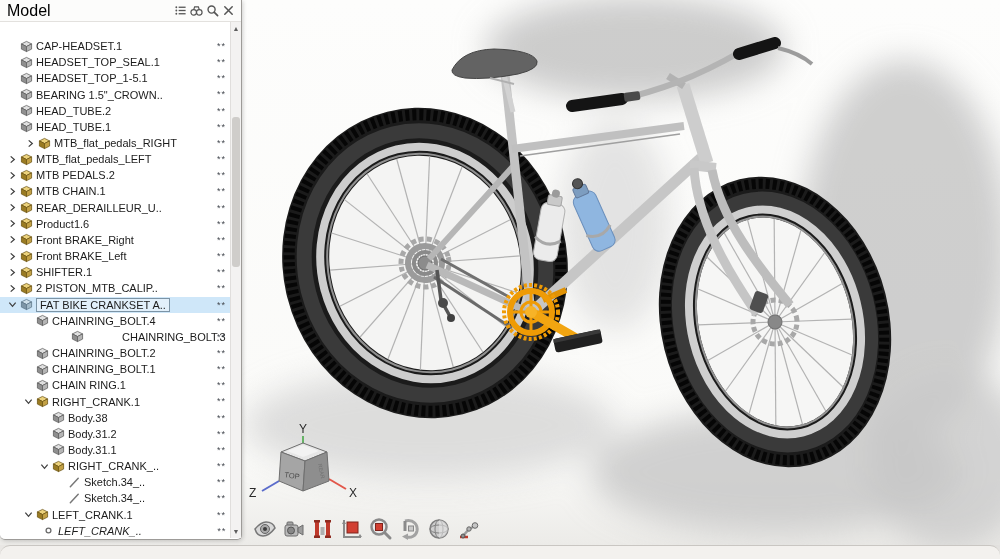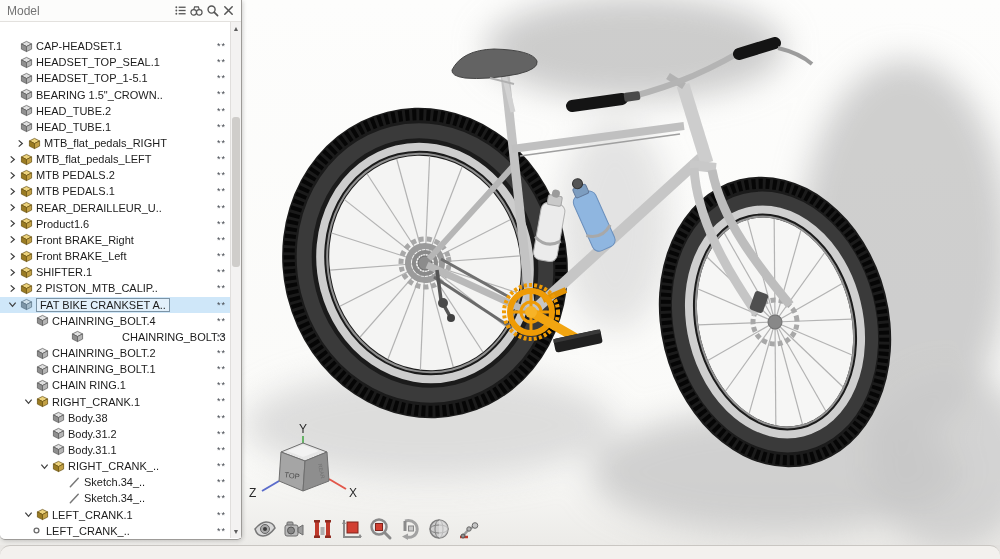--- a/index.html
+++ b/index.html
@@ -30,21 +30,21 @@
     background:#ffffff;border:1px solid #9d9b98;border-left:none;border-top:none;
     border-radius:0 0 5px 5px;box-sizing:border-box;
     box-shadow:1px 1px 4px rgba(0,0,0,.18);
     font-size:11px;color:#1c1c1c;
   }
   #panel-titlebar{
     height:21px;display:flex;align-items:center;
     background:#fcfcfb;border-bottom:1px solid #e3e1de;
     padding:0 4px;border-radius:0;
   }
-  #panel-title{font-size:12px;color:#737373;margin-left:3px;flex:0 0 auto}
+  #panel-title{font-size:16px;color:#000000;margin-left:3px;flex:0 0 auto}
   #panel-titlebar .spacer{flex:1}
   .tbtn{width:16px;height:16px;border:none;background:transparent;padding:1px;cursor:pointer}
   .tbtn svg{width:13px;height:13px;display:block}
   #col-header{
     position:relative;height:16px;border-bottom:1px solid #dcdad7;background:#fdfdfc;
   }
   #col-header .col-obj{position:absolute;left:8px;top:2px;color:#3c3c3c}
   #col-header .col-mass{position:absolute;left:163px;top:2px;color:#3c3c3c}
   #col-header .divider{position:absolute;left:158px;top:1px;bottom:1px;width:1px;background:#dcdad7}
   #tree-rows{
@@ -389,21 +389,21 @@
         <span class="tic">
           <svg viewBox="0 0 14 14">
             <polygon points="7,1.5 12.5,4.2 7,7 1.5,4.2" fill="#e0e0e0" stroke="#5a5a5a" stroke-width=".8"></polygon>
             <polygon points="1.5,4.2 7,7 7,12.5 1.5,9.8" fill="#8f8f8f" stroke="#5a5a5a" stroke-width=".8"></polygon>
             <polygon points="7,7 12.5,4.2 12.5,9.8 7,12.5" fill="#b5b5b5" stroke="#5a5a5a" stroke-width=".8"></polygon>
           </svg>
         </span>
         <span class="lbl">HEAD_TUBE.1</span>
         <span class="mass">**</span>
       </div>
-      <div class="trow" style="padding-left: 14px;">
+      <div class="trow" style="padding-left: 24px;">
         <span class="arr">
           <svg viewBox="0 0 10 10">
             <polyline points="3,1.5 7,5 3,8.5" fill="none" stroke="#3f3f3f" stroke-width="1.4"></polyline>
           </svg>
         </span>
         <span class="tic">
           <svg viewBox="0 0 14 14">
             <polygon points="7,1.5 12.5,4.2 7,7 1.5,4.2" fill="#ecd27c" stroke="#6b5210" stroke-width=".8"></polygon>
             <polygon points="1.5,4.2 7,7 7,12.5 1.5,9.8" fill="#9a7b22" stroke="#6b5210" stroke-width=".8"></polygon>
             <polygon points="7,7 12.5,4.2 12.5,9.8 7,12.5" fill="#c3a145" stroke="#6b5210" stroke-width=".8"></polygon>
@@ -450,21 +450,21 @@
             <polyline points="3,1.5 7,5 3,8.5" fill="none" stroke="#3f3f3f" stroke-width="1.4"></polyline>
           </svg>
         </span>
         <span class="tic">
           <svg viewBox="0 0 14 14">
             <polygon points="7,1.5 12.5,4.2 7,7 1.5,4.2" fill="#ecd27c" stroke="#6b5210" stroke-width=".8"></polygon>
             <polygon points="1.5,4.2 7,7 7,12.5 1.5,9.8" fill="#9a7b22" stroke="#6b5210" stroke-width=".8"></polygon>
             <polygon points="7,7 12.5,4.2 12.5,9.8 7,12.5" fill="#c3a145" stroke="#6b5210" stroke-width=".8"></polygon>
           </svg>
         </span>
-        <span class="lbl">MTB PEDALS.1</span>
+        <span class="lbl">MTB CHAIN.1</span>
         <span class="mass">**</span>
       </div>
       <div class="trow" style="padding-left: 6px;">
         <span class="arr">
           <svg viewBox="0 0 10 10">
             <polyline points="3,1.5 7,5 3,8.5" fill="none" stroke="#3f3f3f" stroke-width="1.4"></polyline>
           </svg>
         </span>
         <span class="tic">
           <svg viewBox="0 0 14 14">
@@ -729,21 +729,21 @@
         <span class="tic">
           <svg viewBox="0 0 14 14">
             <polygon points="7,1.5 12.5,4.2 7,7 1.5,4.2" fill="#ecd27c" stroke="#6b5210" stroke-width=".8"></polygon>
             <polygon points="1.5,4.2 7,7 7,12.5 1.5,9.8" fill="#9a7b22" stroke="#6b5210" stroke-width=".8"></polygon>
             <polygon points="7,7 12.5,4.2 12.5,9.8 7,12.5" fill="#c3a145" stroke="#6b5210" stroke-width=".8"></polygon>
           </svg>
         </span>
         <span class="lbl">LEFT_CRANK.1</span>
         <span class="mass">**</span>
       </div>
-      <div class="trow" style="padding-left: 16px;">
+      <div class="trow" style="padding-left: 28px; font-style: italic;">
         <span class="arr"></span>
         <span class="tic">
           <svg viewBox="0 0 14 14">
             <circle cx="7" cy="7" r="2.6" fill="none" stroke="#6b6b6b" stroke-width="1.4"></circle>
           </svg>
         </span>
         <span class="lbl">LEFT_CRANK_..</span>
         <span class="mass">**</span>
       </div>
     </div>

